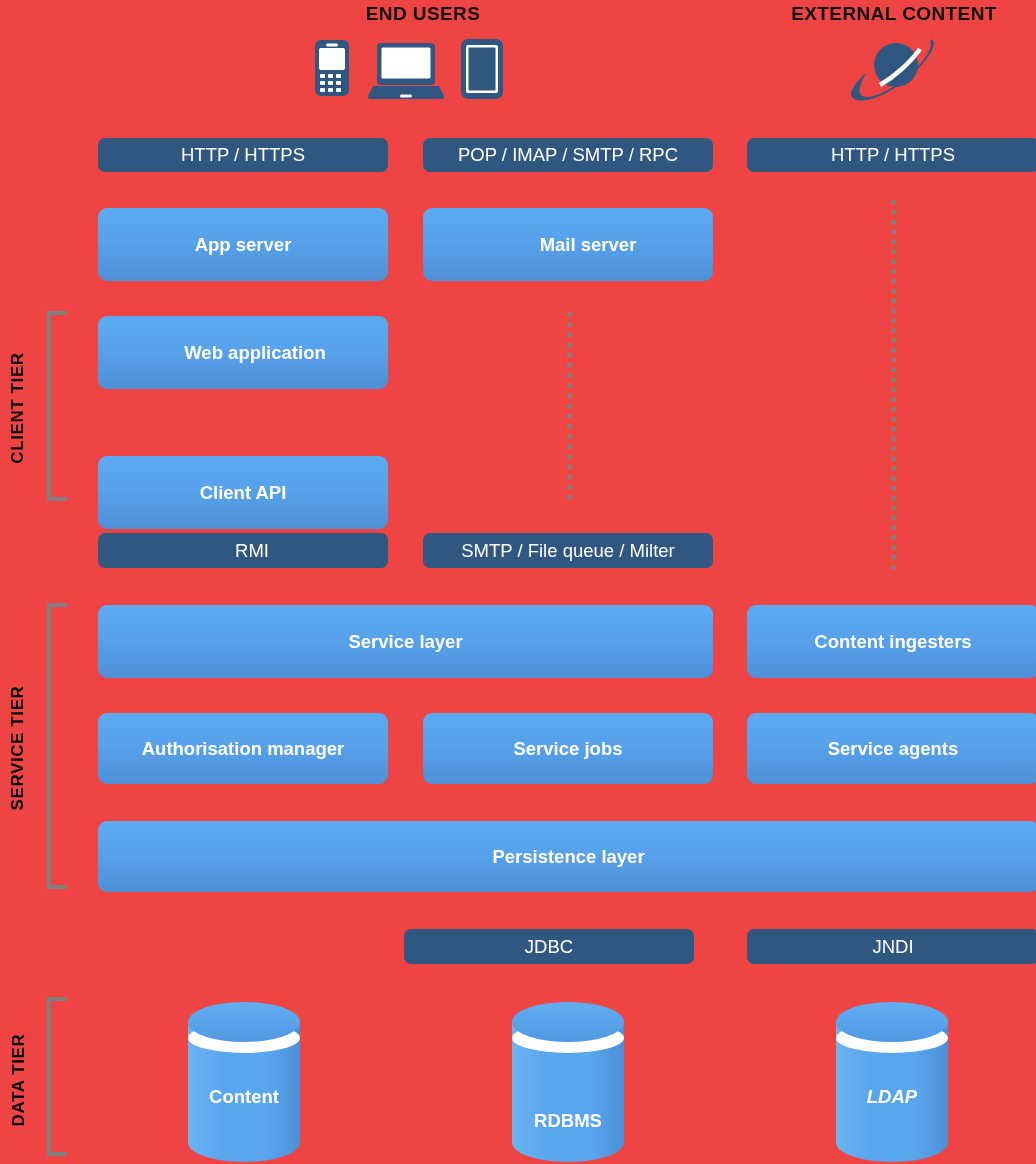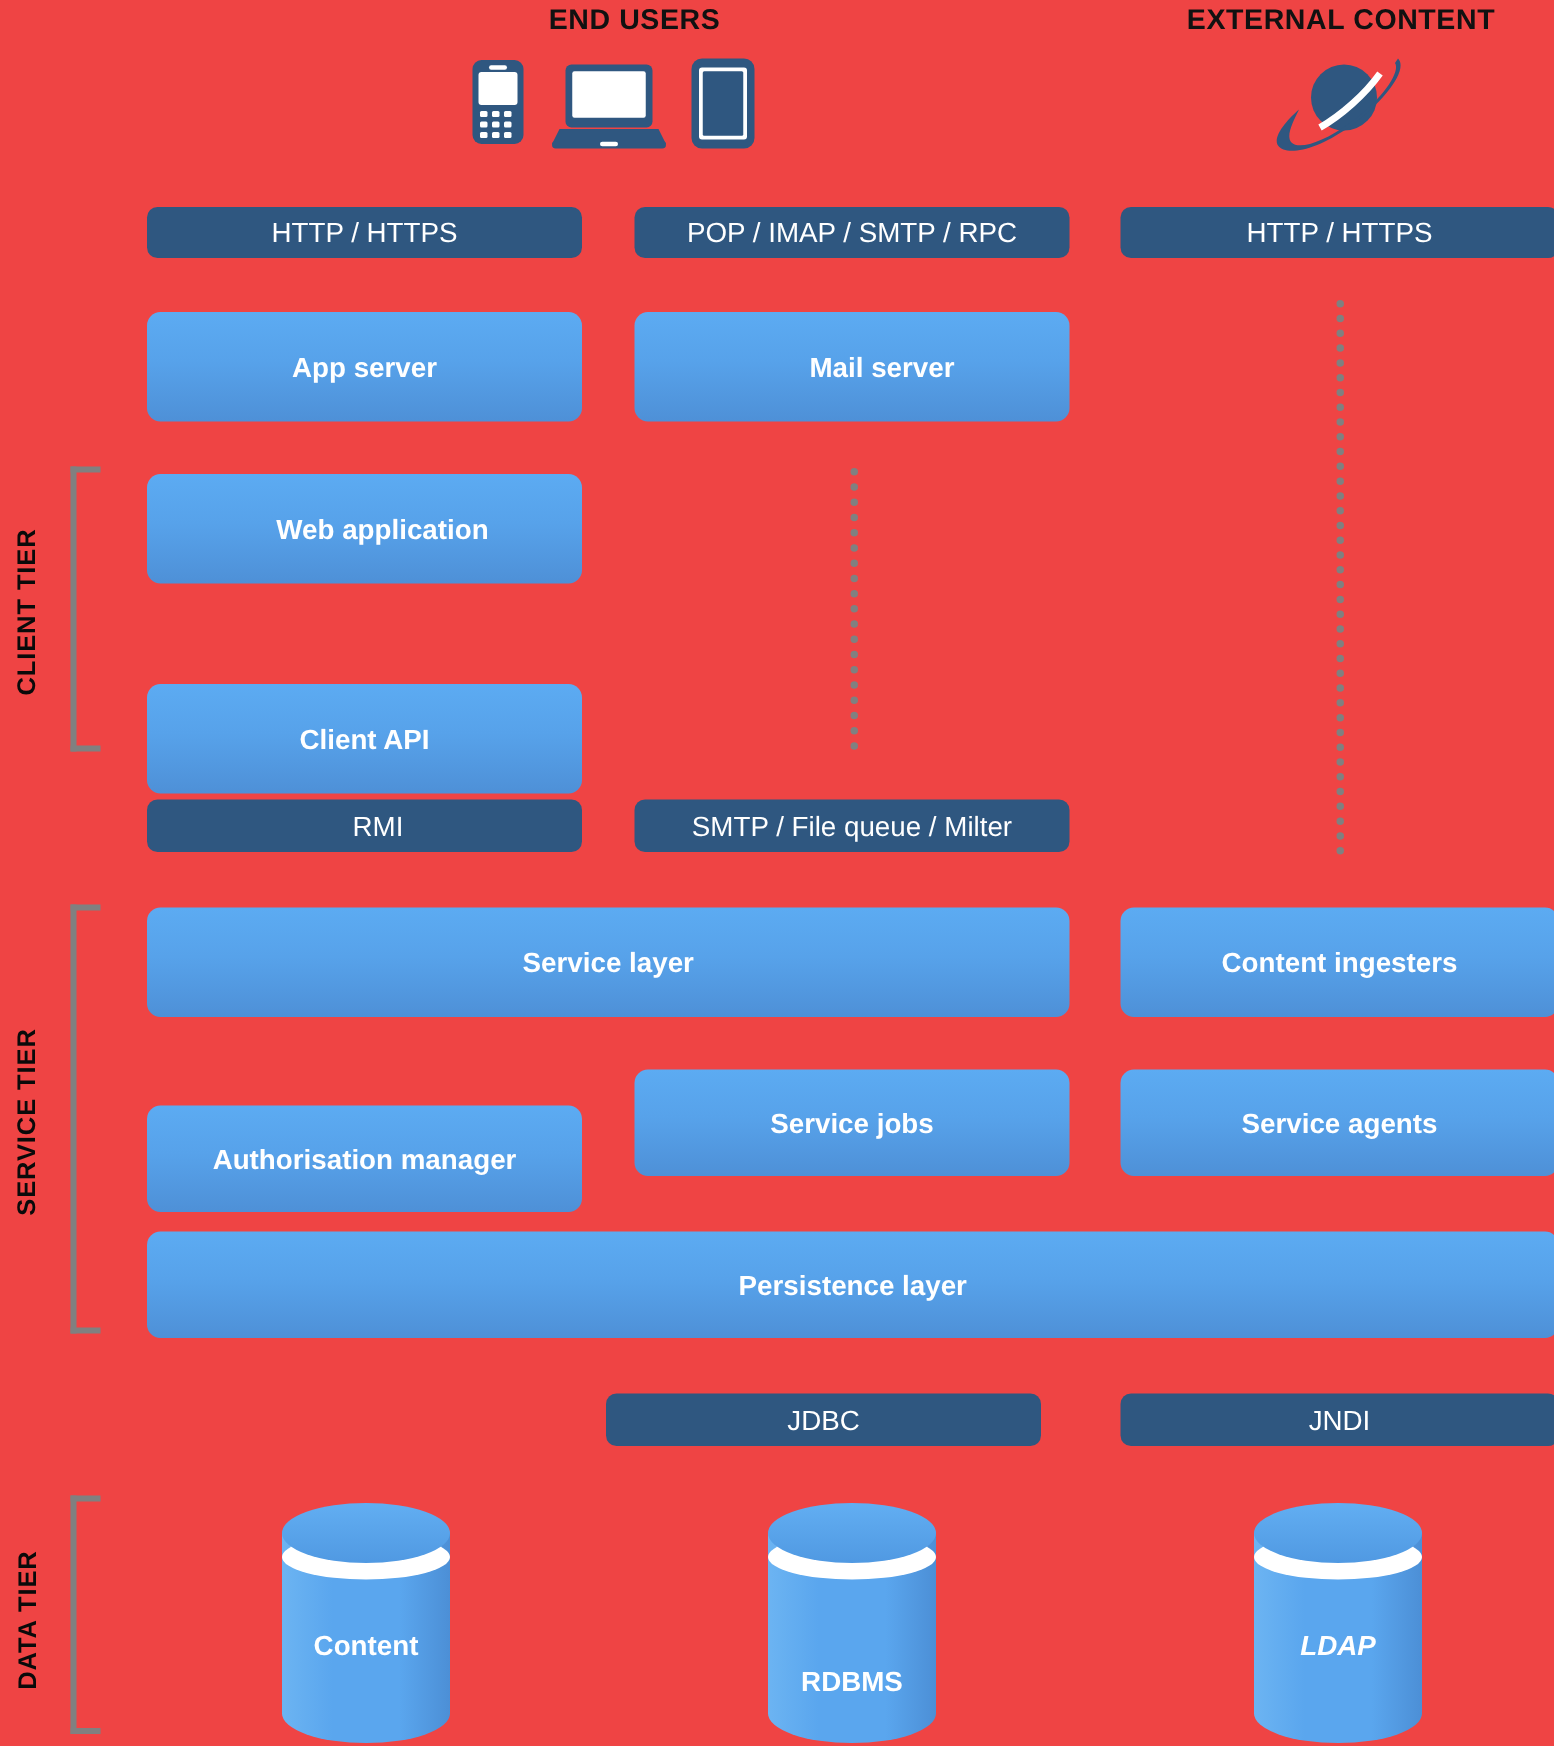--- a/index.html
+++ b/index.html
@@ -206,21 +206,21 @@
   <div class="comp-box" style="left:98px; top:424px; width:290px; height:73px;margin-top:32px;">Client API</div>
 
   <div class="proto-bar" style="left:98px; top:533px; width:290px; height:35px;padding-left:18px;">RMI</div>
 
   <div class="proto-bar" style="left:423px; top:533px; width:290px; height:35px;">SMTP / File queue / Milter</div>
 
   <div class="comp-box" style="left:98px; top:605px; width:615px; height:73px;">Service layer</div>
 
   <div class="comp-box" style="left:747px; top:605px; width:292px; height:73px;">Content ingesters</div>
 
-  <div class="comp-box" style="left:98px; top:713px; width:290px; height:71px;margin-top:24px;">Authorisation manager</div>
+  <div class="comp-box" style="left:98px; top:713px; width:290px; height:71px;">Authorisation manager</div>
 
   <div class="comp-box" style="left:423px; top:713px; width:290px; height:71px;">Service jobs</div>
 
   <div class="comp-box" style="left:747px; top:713px; width:292px; height:71px;">Service agents</div>
 
   <div class="comp-box" style="left:98px; top:821px; width:941px; height:71px;">Persistence layer</div>
 
   <div class="proto-bar" style="left:404px; top:929px; width:290px; height:35px;">JDBC</div>
 
   <div class="proto-bar" style="left:747px; top:929px; width:292px; height:35px;">JNDI</div>

